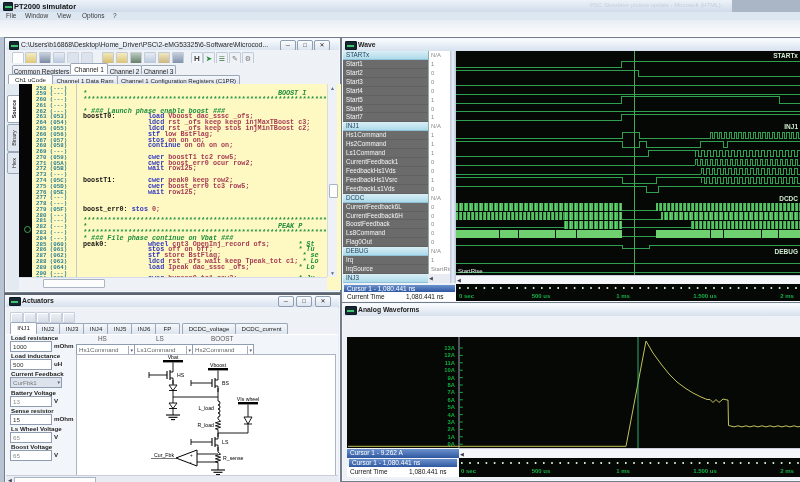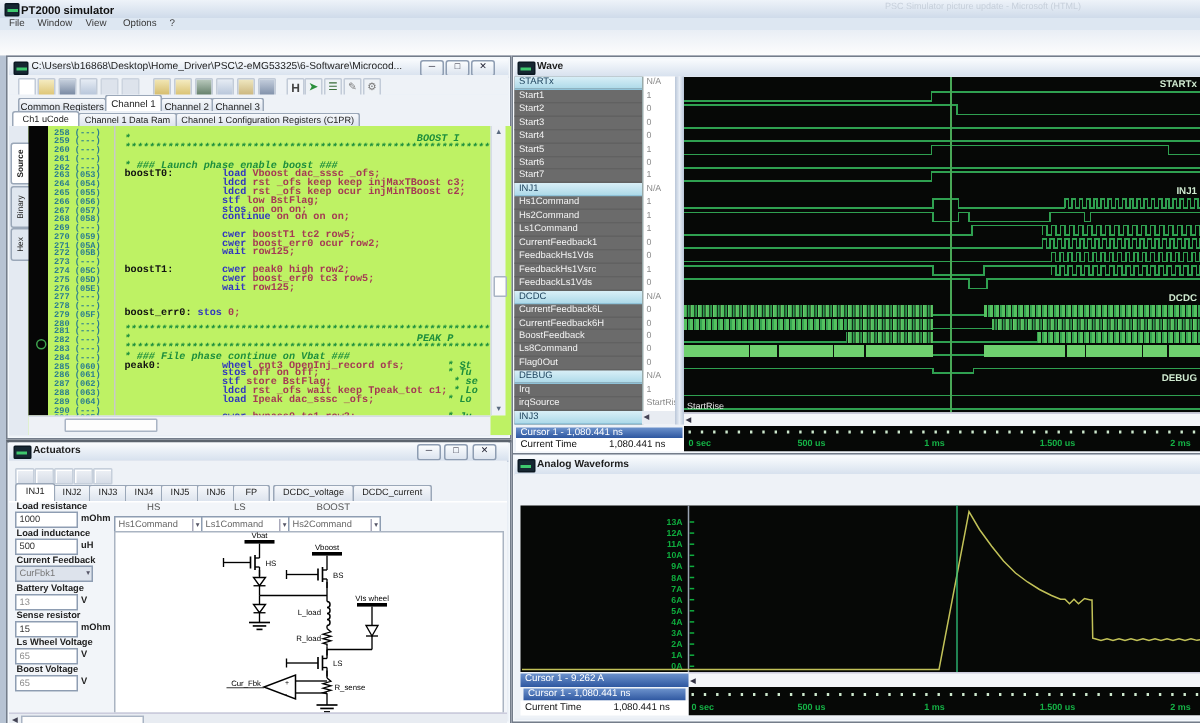--- a/index.html
+++ b/index.html
@@ -1,18 +1,18 @@
 <!DOCTYPE html>
 <html><head><meta charset="utf-8">
 <style>
 html,body{margin:0;padding:0;}
 #app{position:relative;width:800px;height:482px;overflow:hidden;background:#aab6c6;font-family:"Liberation Sans",sans-serif;}
 .abs{position:absolute;}
 
-#titlebar{left:0;top:0;width:800px;height:12px;background:linear-gradient(#eef3f9,#cfdbea);border-bottom:1px solid #b6c2d2;}
+#titlebar{left:0;top:0;width:732px;height:12px;background:linear-gradient(#eef3f9,#cfdbea);border-bottom:1px solid #b6c2d2;}
 #menubar{left:0;top:12px;width:800px;height:8px;background:#dde7f2;}
 #band{left:0;top:20px;width:800px;height:17px;background:linear-gradient(#e9eef5,#fdfdfd);}
 #mdibg{left:0;top:37px;width:800px;height:445px;background:#b7c3d3;}
 .menuitem{position:absolute;top:0;font-size:6.5px;color:#3a3a3a;line-height:8px;}
 
 .win{position:absolute;background:#e9eef5;border:1px solid #747d8a;box-shadow:inset 0 0 0 1px #f4f8fc;}
 .wintitle{position:absolute;left:1px;right:1px;top:1px;height:12px;background:linear-gradient(#fafcfe,#d7e1ee);border-bottom:1px solid #c3cedd;}
 .wtext{position:absolute;top:2px;font-size:6.8px;font-weight:bold;color:#1d1d1d;white-space:nowrap;}
 .witext{font-weight:normal;font-size:6.8px;}
 .wbtn{position:absolute;top:1px;width:14px;height:9px;background:linear-gradient(#fbfdfe,#dce4ef);border:1px solid #8e9db2;border-radius:2px;font-size:6px;line-height:8px;text-align:center;color:#223;}
@@ -97,21 +97,21 @@
       <div class="tab t1" style="left:6px;width:57px;">Common Registers</div>
       <div class="tab t1 on" style="left:64px;width:36px;">Channel 1</div>
       <div class="tab t1" style="left:101px;width:33px;">Channel 2</div>
       <div class="tab t1" style="left:135px;width:33px;">Channel 3</div>
     </div>
     <div class="abs" id="tabs2" style="left:1px;top:36px;width:333px;height:10px;background:#eef2f7;">
       <div class="tab t2 on" style="left:2px;width:43px;">Ch1 uCode</div>
       <div class="tab t2" style="left:46px;width:64px;">Channel 1 Data Ram</div>
       <div class="tab t2" style="left:111px;width:121px;">Channel 1 Configuration Registers (C1PR)</div>
     </div>
-    <div class="abs" id="codebody" style="left:1px;top:46px;width:377px;height:206px;background:#bef264;overflow:hidden;">
+    <div class="abs" id="codebody" style="left:1px;top:46px;width:377px;height:206px;background:#fef9c3;overflow:hidden;">
 
       <div class="abs" style="left:0;top:0;width:13px;height:206px;background:#e4eaf2;"></div>
       <div class="abs vtab" style="top:11px;height:26px;background:#fff;font-weight:bold;">
           <span>Source</span>
         </div>
       <div class="abs vtab" style="top:40px;height:26px;">
           <span>Binary</span>
         </div>
       <div class="abs vtab" style="top:68px;height:20px;">
           <span>Hex</span>
@@ -157,30 +157,30 @@
 291 (065)</pre>
       <div class="abs" style="left:70px;top:0;width:1px;height:193px;background:#c9c9c9;"></div>
 
       <pre class="abs code" id="codetext"> 
 <span class="c">*                                               BOOST I</span>
 <span class="c">************************************************************</span>
 
 <span class="c">* ### Launch phase enable boost ###</span>
 boostT0:        <span class="k">load</span> <span class="o">Vboost dac_sssc _ofs;</span>
                 <span class="k">ldcd</span> <span class="o">rst _ofs keep keep injMaxTBoost c3;</span>
-                <span class="k">ldcd</span> <span class="o">rst _ofs keep ocur injMinTBoost c2;</span>
+                <span class="k">ldcd</span> <span class="o">rst _ofs keep stos injMinTBoost c2;</span>
                 <span class="k">stf</span> <span class="o">low BstFlag;</span>
                 <span class="k">stos</span> <span class="o">on on on;</span>
                 <span class="k">continue</span> <span class="o">on on on on;</span>
 
                 <span class="k">cwer</span> <span class="o">boostT1 tc2 row5;</span>
                 <span class="k">cwer</span> <span class="o">boost_err0 ocur row2;</span>
                 <span class="k">wait</span> <span class="o">row125;</span>
 
-boostT1:        <span class="k">cwer</span> <span class="o">peak0 high row2;</span>
+boostT1:        <span class="k">cwer</span> <span class="o">peak0 keep row2;</span>
                 <span class="k">cwer</span> <span class="o">boost_err0 tc3 row5;</span>
                 <span class="k">wait</span> <span class="o">row125;</span>
 
 
 boost_err0: <span class="k">stos</span> <span class="o">0;</span>
 
 <span class="c">************************************************************</span>
 <span class="c">*                                               PEAK P</span>
 <span class="c">************************************************************</span>
 <span class="c">* ### File phase continue on Vbat ###</span>

